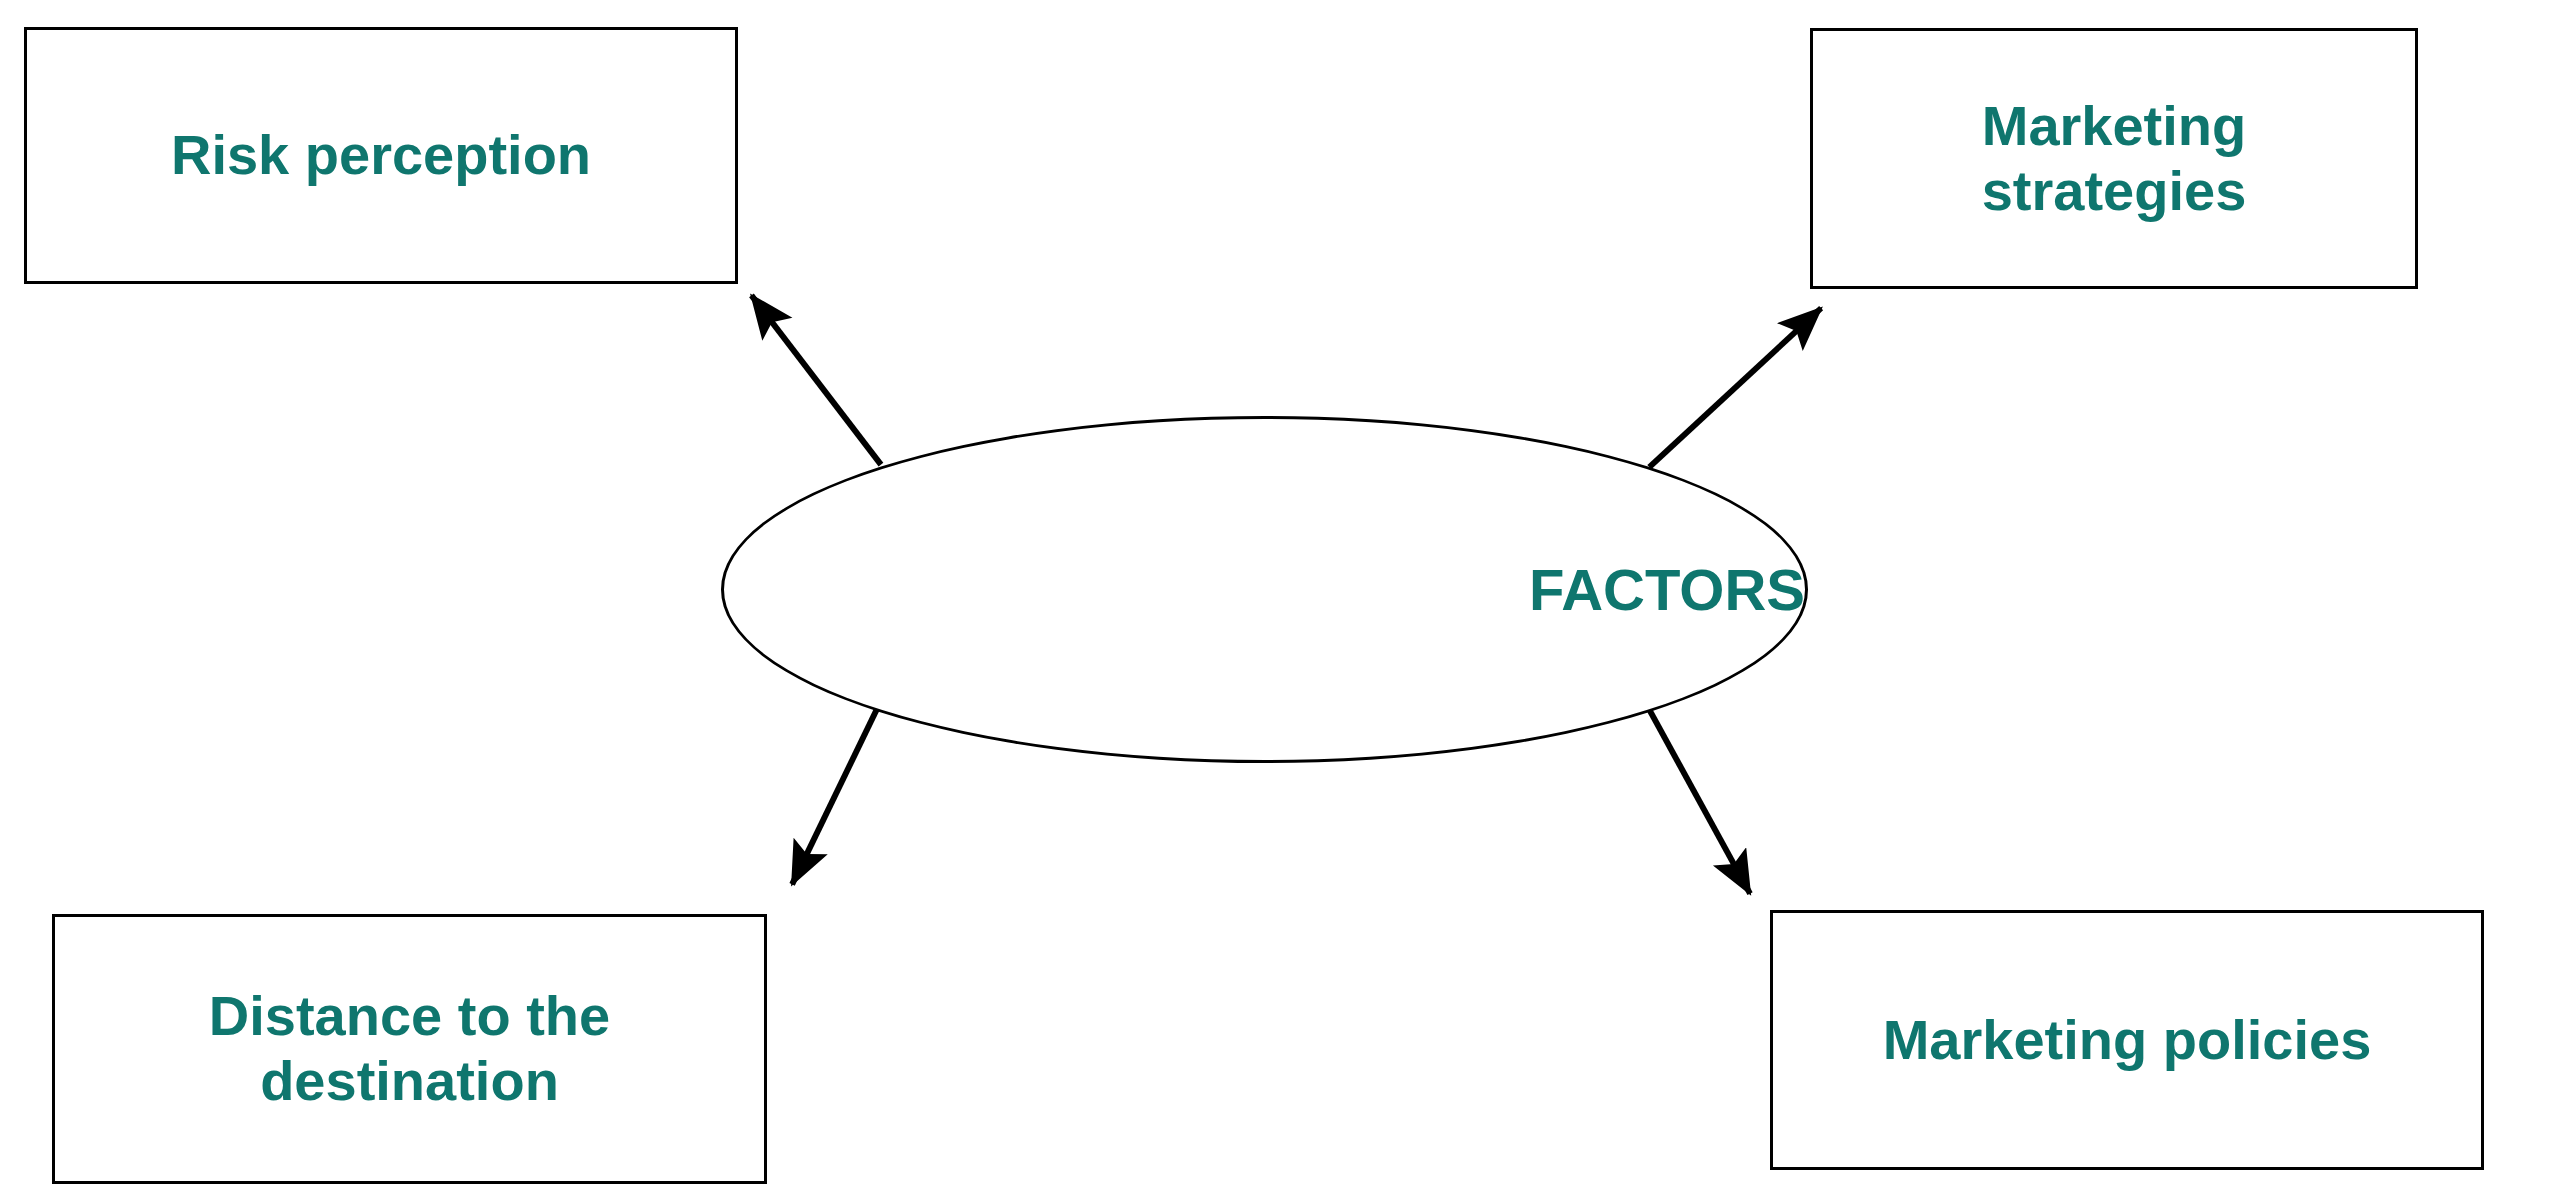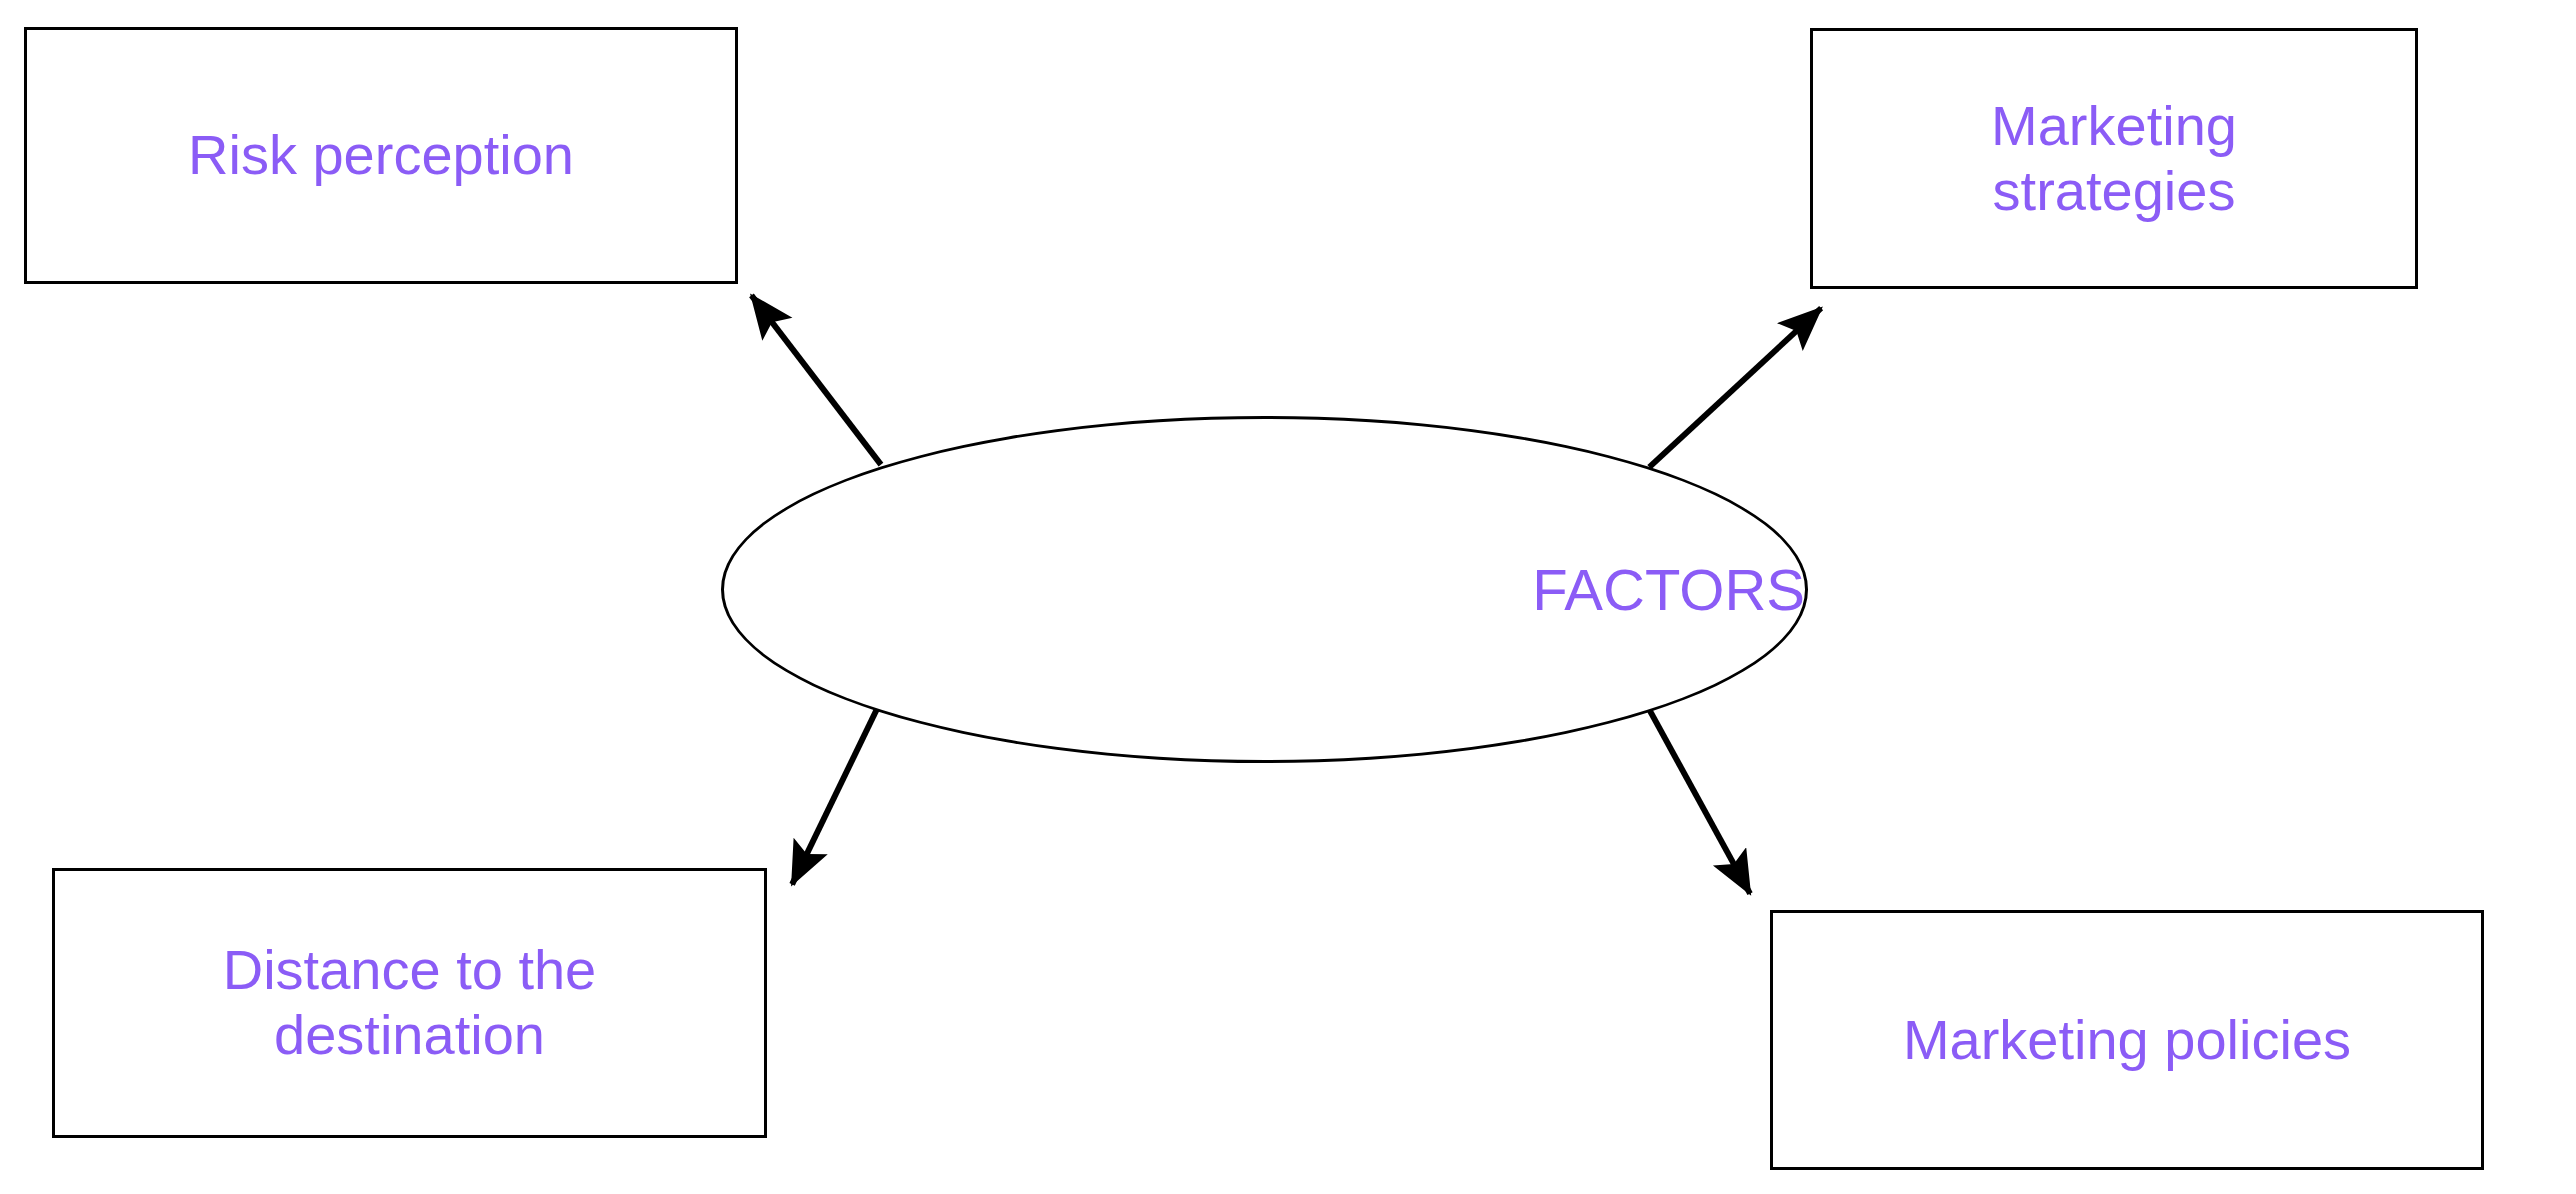--- a/index.html
+++ b/index.html
@@ -29,35 +29,35 @@
     position: absolute;
     box-sizing: border-box;
     background: #ffffff;
     border: 3.4px solid #000000;
     display: flex;
     align-items: center;
     justify-content: center;
     text-align: center;
   }
   .node-label {
-    color: #8b5cf6;
+    color: #0f766e;
     font-size: 56px;
     line-height: 1.16;
-    font-weight: 400;
+    font-weight: 700;
     white-space: pre-line;
     letter-spacing: 0px;
   }
   #node-risk-perception {
     left: 24px;  top: 27px;  width: 714px;  height: 257px;
   }
   #node-marketing-strategies {
     left: 1810px; top: 28px;  width: 608px;  height: 261px;
   }
   #node-distance-destination {
-    left: 52px;  top: 868px; width: 715px; height: 270px;
+    left: 52px;  top: 914px; width: 715px; height: 270px;
   }
   #node-pandemic-policies {
     left: 1770px; top: 910px; width: 714px; height: 260px;
   }
   #node-factors {
     position: absolute;
     left: 721px;
     top: 416px;
     width: 1087px;
     height: 347px;

